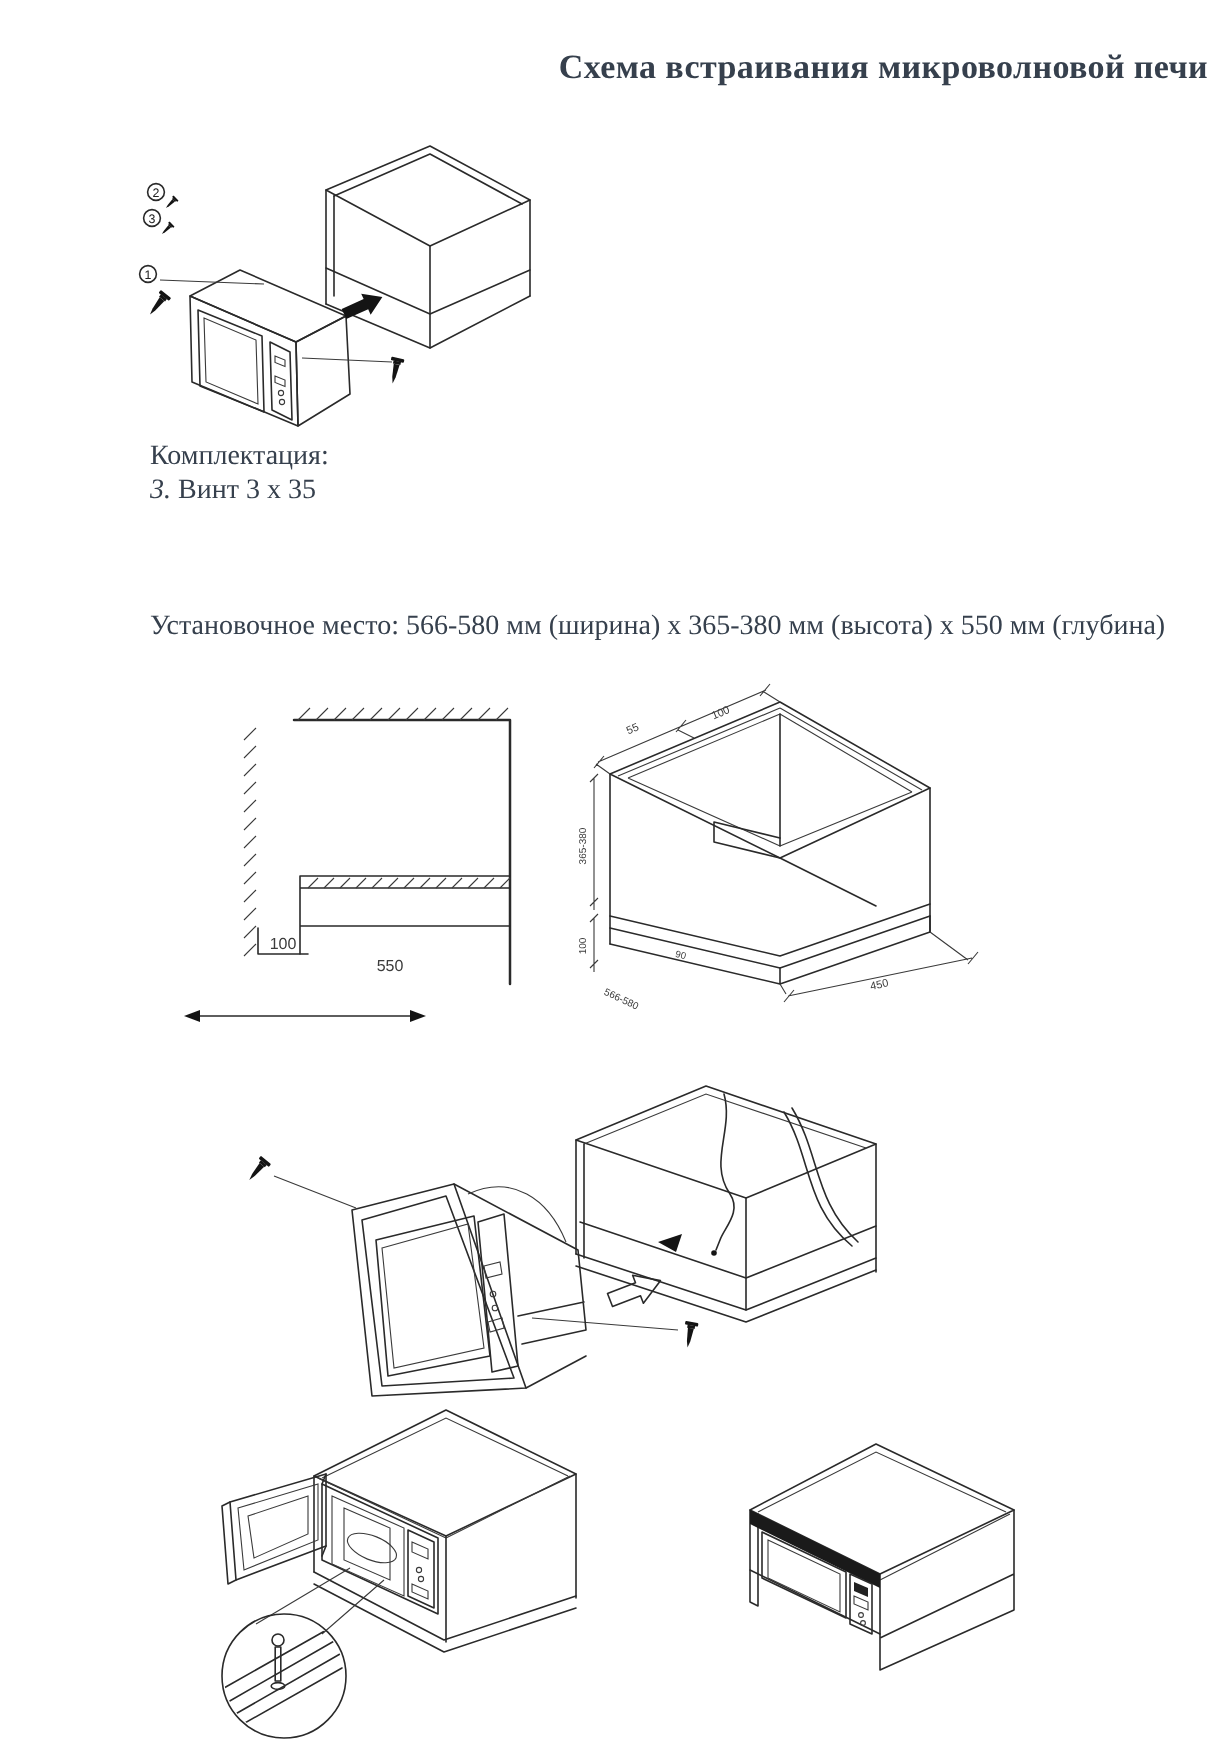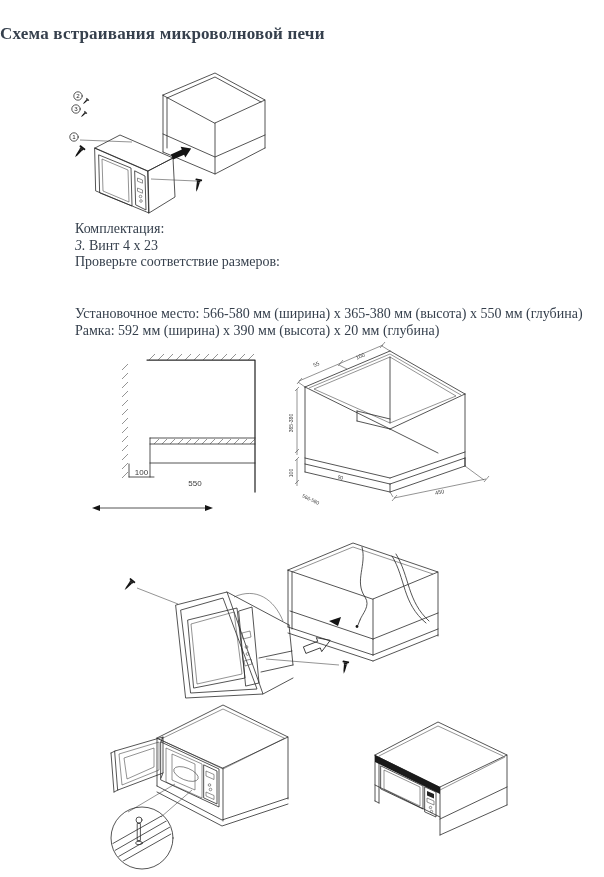--- a/index.html
+++ b/index.html
@@ -1,19 +1,19 @@
 <!DOCTYPE html>
 <html><head>
 <meta charset="utf-8">
 <style>
   html,body{margin:0;padding:0;background:#fff;}
   body{width:604px;height:877px;position:relative;overflow:hidden;
        font-family:"Liberation Serif","DejaVu Serif",serif;color:#36404d;}
   .abs{position:absolute;}
-  .title{top:24px;left:0;width:604px;text-align:left;font-size:17px;font-weight:bold;letter-spacing:.2px;}
+  .title{top:24px;left:0;width:604px;text-align:right;font-size:17px;font-weight:bold;letter-spacing:.2px;}
   .tblock{left:75px;font-size:14px;line-height:16.5px;font-family:Liberation Serif, serif;}
   .tblock .num{font-style:italic;}
   svg{position:absolute;overflow:visible;}
   .ln{stroke:#2a2a2a;stroke-width:.8;fill:none;stroke-linejoin:round;stroke-linecap:round;}
   .ln2{stroke:#2a2a2a;stroke-width:1.25;fill:none;stroke-linecap:round;}
   .thin{stroke:#3a3a3a;stroke-width:.55;fill:none;}
   .fil{fill:#141414;stroke:none;}
   .dimt{font-family:"Liberation Sans","DejaVu Sans",sans-serif;fill:#3c3c3c;}
   .d8{font-size:8px;} .d55{font-size:5.5px;} .d5{font-size:5px;}
   .callout{font-family:"Liberation Sans",sans-serif;font-size:6.2px;fill:#222;}
@@ -72,27 +72,25 @@
     <text class="callout" x="24" y="53.3" text-anchor="middle">3</text>
   </g>
   <g>
     <circle class="ln" cx="22" cy="79" r="4.2" fill="#fff"></circle>
     <text class="callout" x="22" y="81.3" text-anchor="middle">1</text>
   </g>
 </svg>
 
 <div class="abs tblock" style="top:221px">
   <div>Комплектация:</div>
-  <div><span class="num">3.</span> <span>Винт 4 х 23</span></div>
-  <div>Проверьте соответствие размеров:</div>
+  <div><span class="num">3.</span> <span>Винт 3 х 35</span></div>
 </div>
 
 <div class="abs tblock" style="top:306px">
   <div>Установочное место: 566-580 мм (ширина) х 365-380 мм (высота) х 550 мм (глубина)</div>
-  <div>Рамка: 592 мм (ширина) х 390 мм (высота) х 20 мм (глубина)</div>
 </div>
 
 <svg class="abs" style="left:86px;top:352px" width="176" height="162" viewBox="0 0 176 162">
   <path class="ln2" d="M61,8 H169 M169,8 V140"></path>
   <path class="thin" d="M63,8 l6,-6 M72,8 l6,-6 M81,8 l6,-6 M90,8 l6,-6 M99,8 l6,-6 M108,8 l6,-6 M117,8 l6,-6 M126,8 l6,-6 M135,8 l6,-6 M144,8 l6,-6 M153,8 l6,-6 M162,8 l6,-6"></path>
   <path class="thin" d="M36,18 l6,-6 M36,27 l6,-6 M36,36 l6,-6 M36,45 l6,-6 M36,54 l6,-6 M36,63 l6,-6 M36,72 l6,-6 M36,81 l6,-6 M36,90 l6,-6 M36,99 l6,-6 M36,108 l6,-6 M36,117 l6,-6 M36,126 l6,-6"></path>
   <path class="ln" d="M64,86 H169 M64,92 H169 M64,111 H169 M64,86 V125"></path>
   <path class="thin" d="M68,92 l5,-5 M76,92 l5,-5 M84,92 l5,-5 M92,92 l5,-5 M100,92 l5,-5 M108,92 l5,-5 M116,92 l5,-5 M124,92 l5,-5 M132,92 l5,-5 M140,92 l5,-5 M148,92 l5,-5 M156,92 l5,-5 M164,92 l5,-5"></path>
   <path class="ln" d="M43,112 V125 M43,125 H68"></path>
   <text class="dimt d8" x="55.5" y="122.5" text-anchor="middle">100</text>

